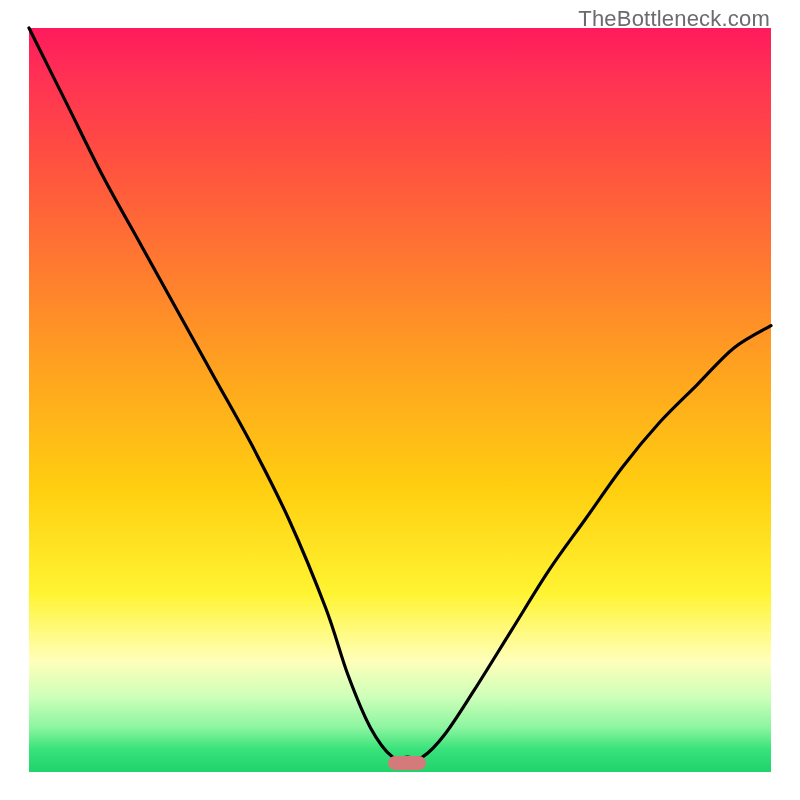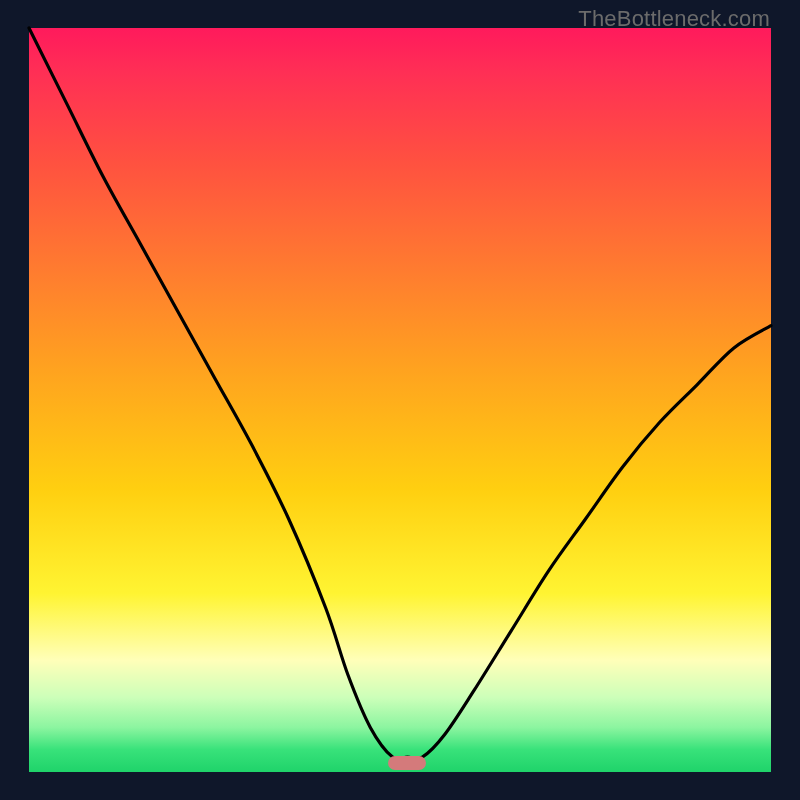--- a/index.html
+++ b/index.html
@@ -9,21 +9,21 @@
     height: 800px;
     background: #000;
     overflow: hidden;
   }
   .frame {
     position: absolute;
     left: 0;
     top: 0;
     width: 800px;
     height: 800px;
-    background: #0f172a;
+    background: #ffffff;
   }
   .plot-bg {
     position: absolute;
     left: 29px;
     top: 28px;
     width: 742px;
     height: 744px;
     
     background: linear-gradient(
       to bottom,

